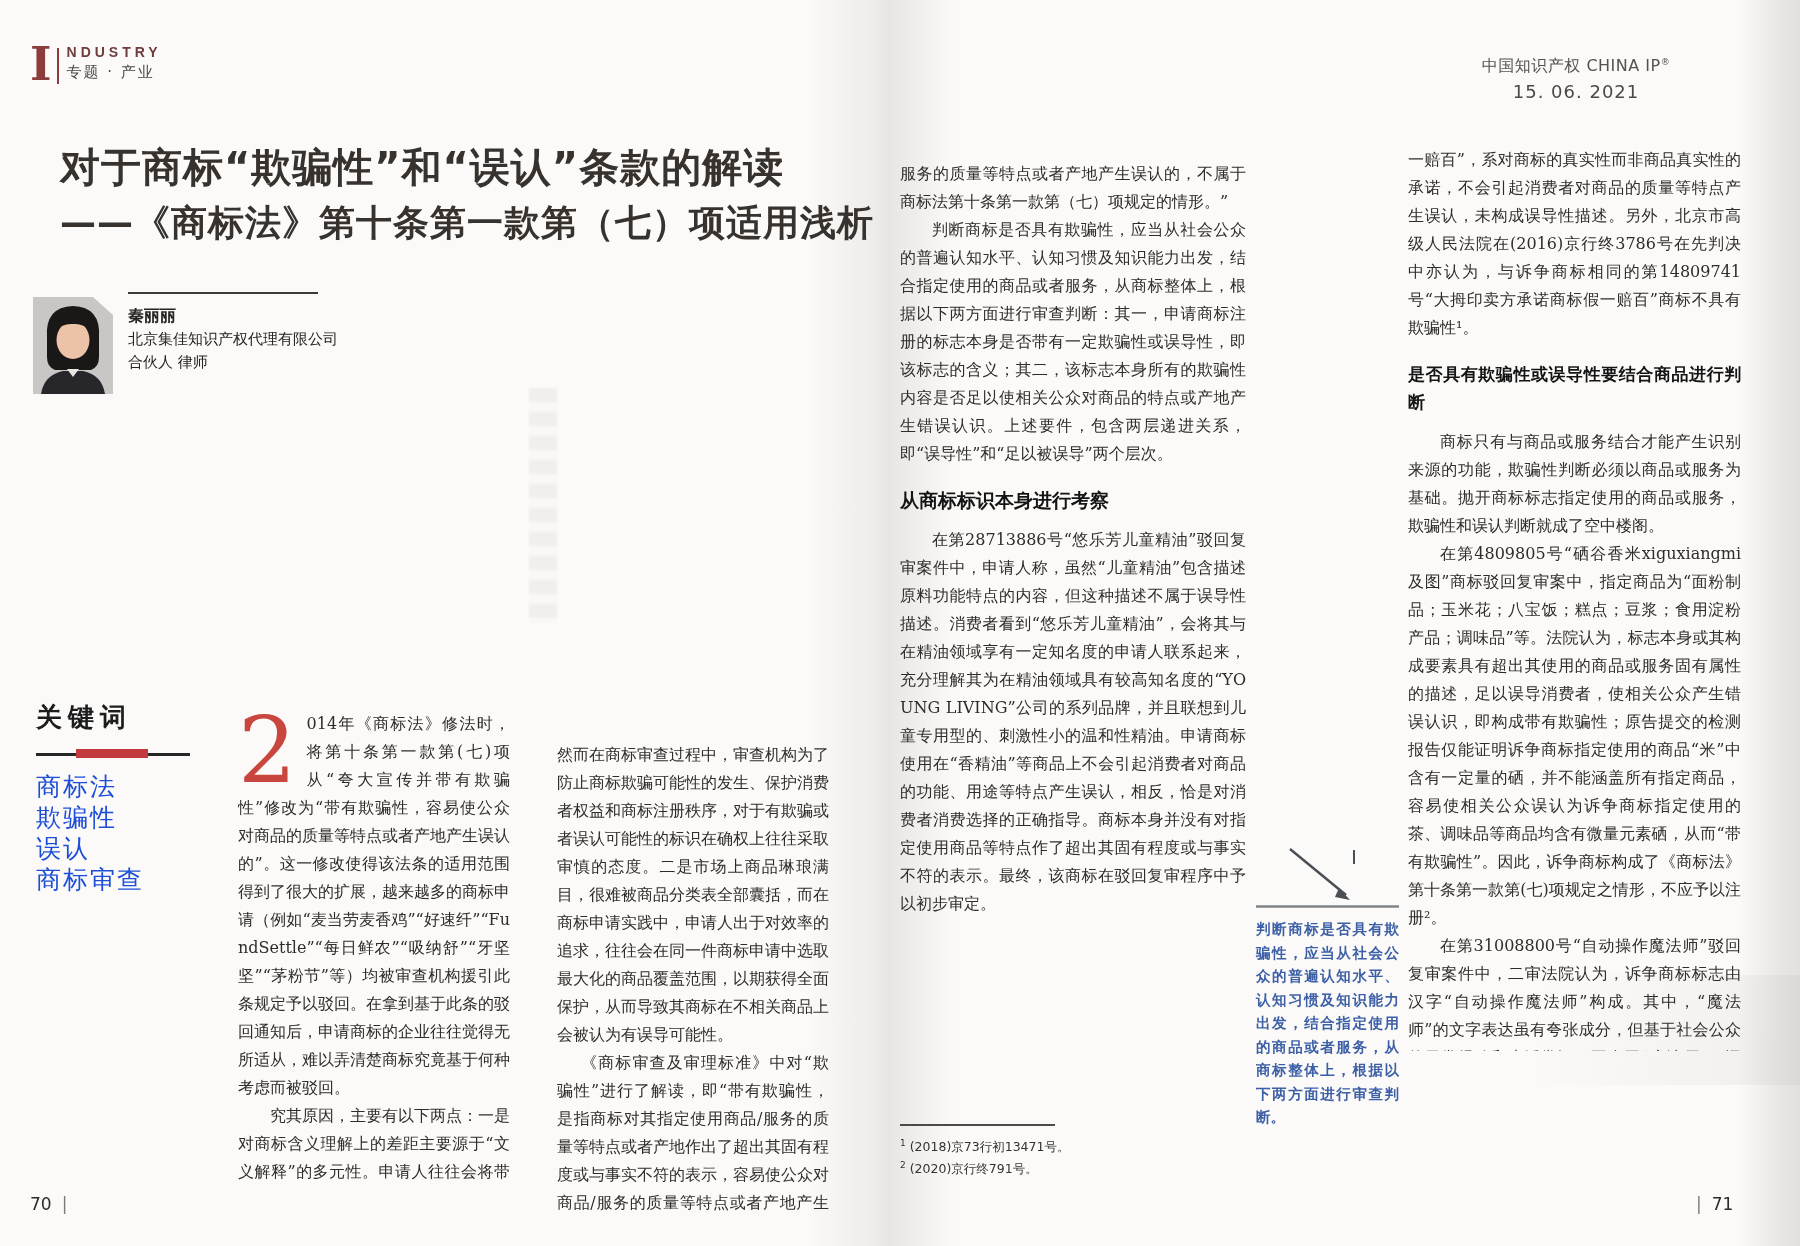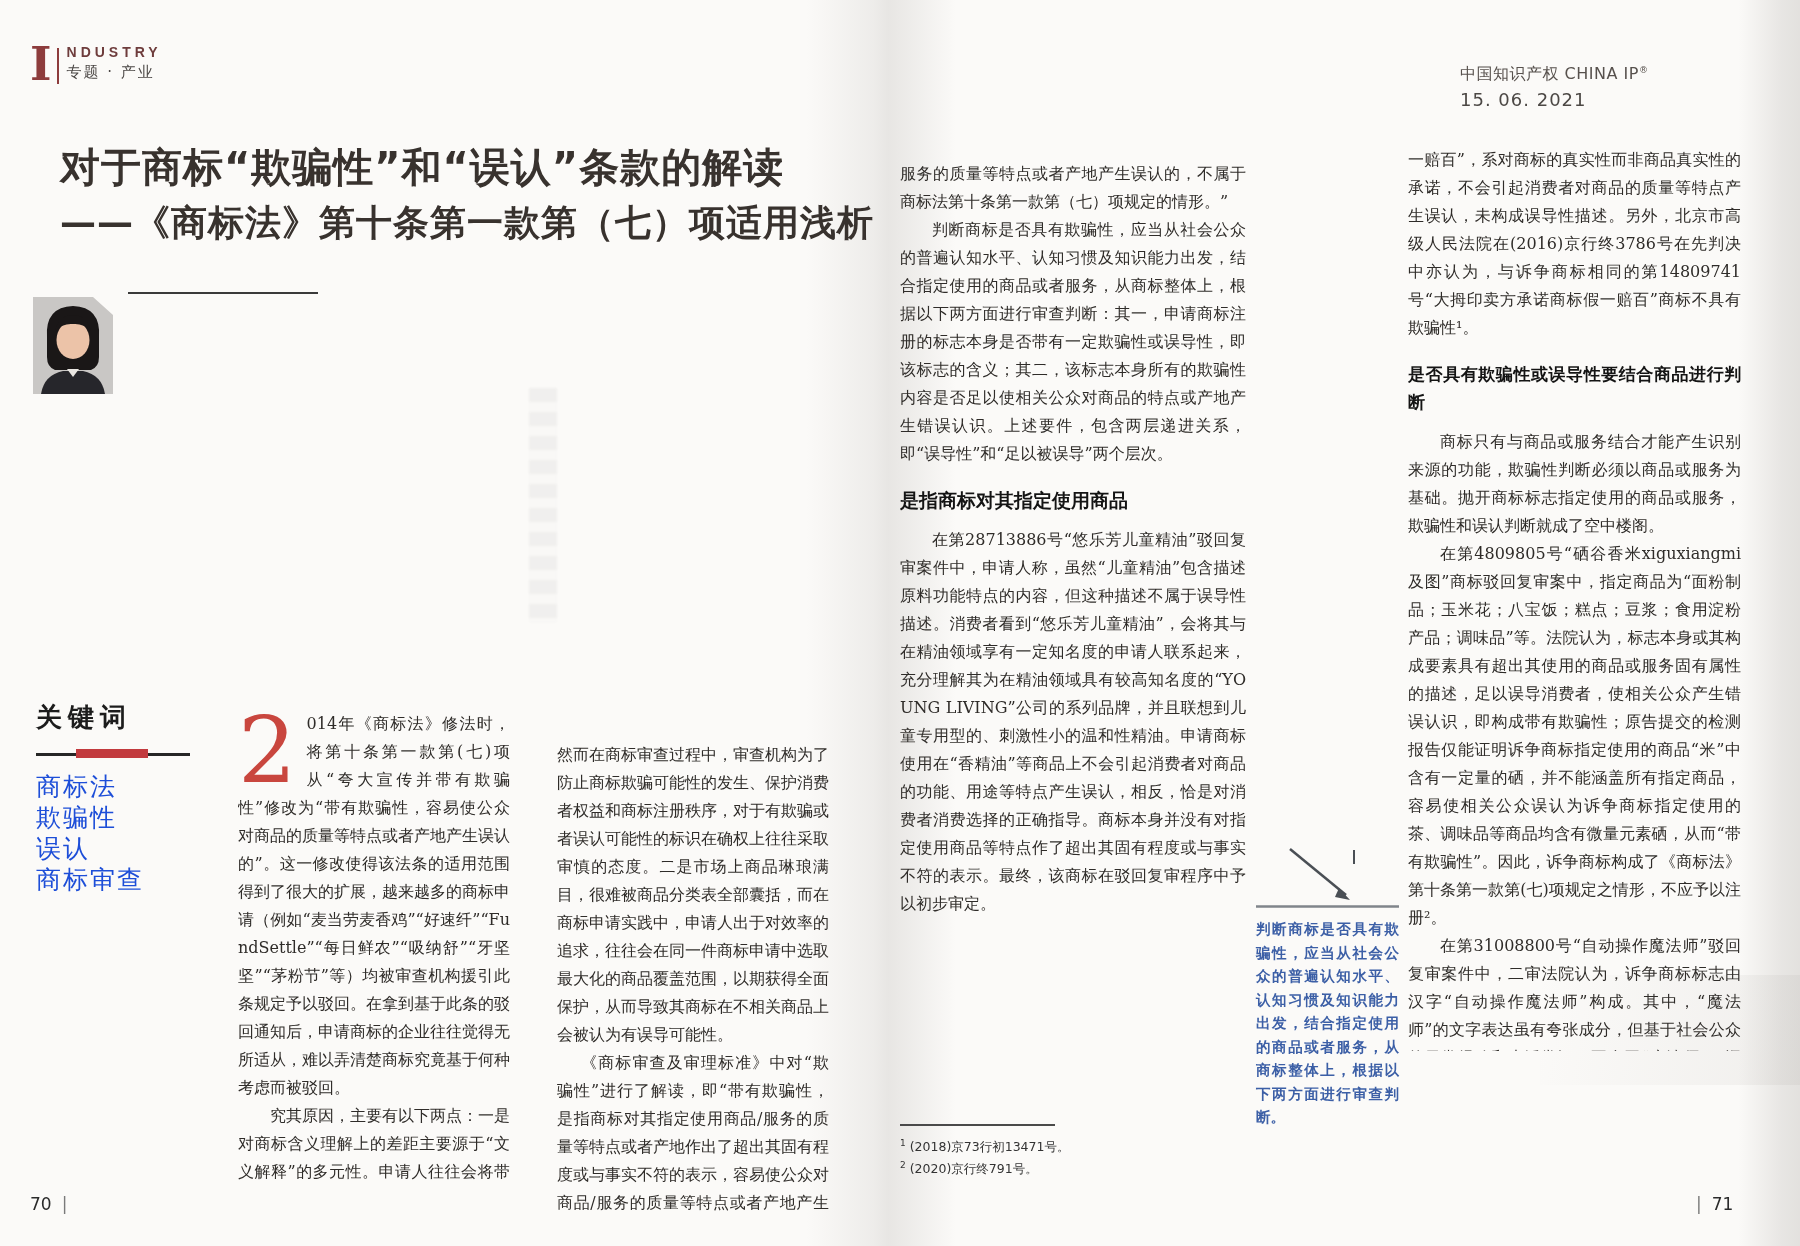--- a/index.html
+++ b/index.html
@@ -19,22 +19,22 @@
   .bleed-artifact{position:absolute; left:529px; top:388px; width:28px; height:235px; opacity:.45; filter:blur(1px);
     background:repeating-linear-gradient(to bottom, rgba(90,90,95,0.14) 0 14px, rgba(90,90,95,0.03) 14px 24px);}
   
   .mast-left{position:absolute; left:30px; top:42px; display:flex; align-items:flex-start;}
   .mast-i{font-family:"DejaVu Serif","Liberation Serif",serif; font-weight:700; font-size:46px; line-height:44px; color:#8d3c3c;}
   .mast-div{width:2px; height:36px; background:#8d3c3c; margin:6px 8px 0 5px;}
   .mast-text{padding-top:2px;}
   .mast-rest{font-family:Liberation Sans, sans-serif; font-size:14px; letter-spacing:4px; color:#6e3c3c; font-weight:600;}
   .mast-sub{font-family:"DejaVu Sans","Liberation Sans",sans-serif; font-size:15px; letter-spacing:2px; color:#4b4745; margin-top:3px;}
   
-  .mast-right-block{position:absolute; left:1460px; top:56px; width:300px; text-align:left;
-    font-family:"DejaVu Sans","Liberation Sans",sans-serif;margin-top:8px;}
+  .mast-right-block{position:absolute; left:1426px; top:56px; width:300px; text-align:center;
+    font-family:"DejaVu Sans","Liberation Sans",sans-serif;}
   .brand-line{font-size:16px; color:#57514d; letter-spacing:0.5px;}
   .brand-line sup{font-size:9px;}
   .brand-date{font-size:18px; color:#4c4845; margin-top:4px; letter-spacing:1px;}
   
   .title{position:absolute; left:60px; top:142px; margin:0; font-family:"DejaVu Sans","Liberation Sans",sans-serif; color:#38322e;}
   .title-line1{font-size:40px; font-weight:700; letter-spacing:1px; line-height:50px;}
   .title-line2{font-size:36px; font-weight:700; letter-spacing:1px; line-height:46px; margin-top:8px;}
   
   .author-photo{position:absolute; left:33px; top:297px; width:80px; height:97px;}
   .author-rule{position:absolute; left:128px; top:292px; width:190px; height:2px; background:#3a3a3a;}
@@ -106,20 +106,25 @@
   <svg class="author-photo" viewBox="0 0 80 97" xmlns="http://www.w3.org/2000/svg">
     <rect width="80" height="97" fill="#c9c7c5"></rect>
     <path d="M14 40 Q12 10 40 9 Q68 10 66 40 L66 60 Q66 70 58 73 L22 73 Q14 70 14 60 Z" fill="#1a1717"></path>
     <ellipse cx="40" cy="43" rx="16.5" ry="19" fill="#ecc3a8"></ellipse>
     <path d="M22 34 Q26 18 40 18 Q54 18 58 34 Q50 26 40 27 Q30 26 22 34 Z" fill="#1a1717"></path>
     <path d="M8 97 Q11 78 30 74 L50 74 Q69 78 72 97 Z" fill="#26262b"></path>
     <path d="M34 72 L40 80 L46 72 Z" fill="#e9e6e2"></path>
     <polygon points="60,0 80,0 80,18" fill="#fbfaf8"></polygon>
   </svg>
   <div class="author-rule"></div>
+  <div class="author-text">
+    <div class="author-name">秦丽丽</div>
+    <div class="author-company">北京集佳知识产权代理有限公司</div>
+    <div class="author-role">合伙人 律师</div>
+  </div>
 
   <aside class="keywords">
     <div class="kw-heading">关键词</div>
     <div class="kw-rule">
       <div class="kw-rule-black"></div>
       <div class="kw-rule-red"></div>
     </div>
     <div class="kw-item">商标法</div>
     <div class="kw-item">欺骗性</div>
     <div class="kw-item">误认</div>
@@ -132,21 +137,21 @@
   </div>
 
   <div class="col col2">
     <p>然而在商标审查过程中，审查机构为了防止商标欺骗可能性的发生、保护消费者权益和商标注册秩序，对于有欺骗或者误认可能性的标识在确权上往往采取审慎的态度。二是市场上商品琳琅满目，很难被商品分类表全部囊括，而在商标申请实践中，申请人出于对效率的追求，往往会在同一件商标申请中选取最大化的商品覆盖范围，以期获得全面保护，从而导致其商标在不相关商品上会被认为有误导可能性。</p>
     <p class="indent-1">《商标审查及审理标准》中对“欺骗性”进行了解读，即“带有欺骗性，是指商标对其指定使用商品/服务的质量等特点或者产地作出了超出其固有程度或与事实不符的表示，容易使公众对商品/服务的质量等特点或者产地产生错误的认识”。《北京市高级人民法院商标授权确权行政案件审理指南》规定：“公众基于日常生活经验等不会对诉争商标指定使用的商品或者</p>
   </div>
 
   <div class="col colA">
     <p>服务的质量等特点或者产地产生误认的，不属于商标法第十条第一款第（七）项规定的情形。”</p>
     <p class="indent">判断商标是否具有欺骗性，应当从社会公众的普遍认知水平、认知习惯及知识能力出发，结合指定使用的商品或者服务，从商标整体上，根据以下两方面进行审查判断：其一，申请商标注册的标志本身是否带有一定欺骗性或误导性，即该标志的含义；其二，该标志本身所有的欺骗性内容是否足以使相关公众对商品的特点或产地产生错误认识。上述要件，包含两层递进关系，即“误导性”和“足以被误导”两个层次。</p>
-    <h2>是指商标对其指定使用商品</h2>
+    <h2>从商标标识本身进行考察</h2>
     <p class="indent">在第28713886号“悠乐芳儿童精油”驳回复审案件中，申请人称，虽然“儿童精油”包含描述原料功能特点的内容，但这种描述不属于误导性描述。消费者看到“悠乐芳儿童精油”，会将其与在精油领域享有一定知名度的申请人联系起来，充分理解其为在精油领域具有较高知名度的“YOUNG LIVING”公司的系列品牌，并且联想到儿童专用型的、刺激性小的温和性精油。申请商标使用在“香精油”等商品上不会引起消费者对商品的功能、用途等特点产生误认，相反，恰是对消费者消费选择的正确指导。商标本身并没有对指定使用商品等特点作了超出其固有程度或与事实不符的表示。最终，该商标在驳回复审程序中予以初步审定。</p>
 
   </div>
 
   <div class="footnotes">
     <div class="fn-rule"></div>
     <div class="fn-row"><sup>1</sup><span>(2018)京73行初13471号。</span></div>
     <div class="fn-row"><sup>2</sup><span>(2020)京行终791号。</span></div>
   </div>
 

